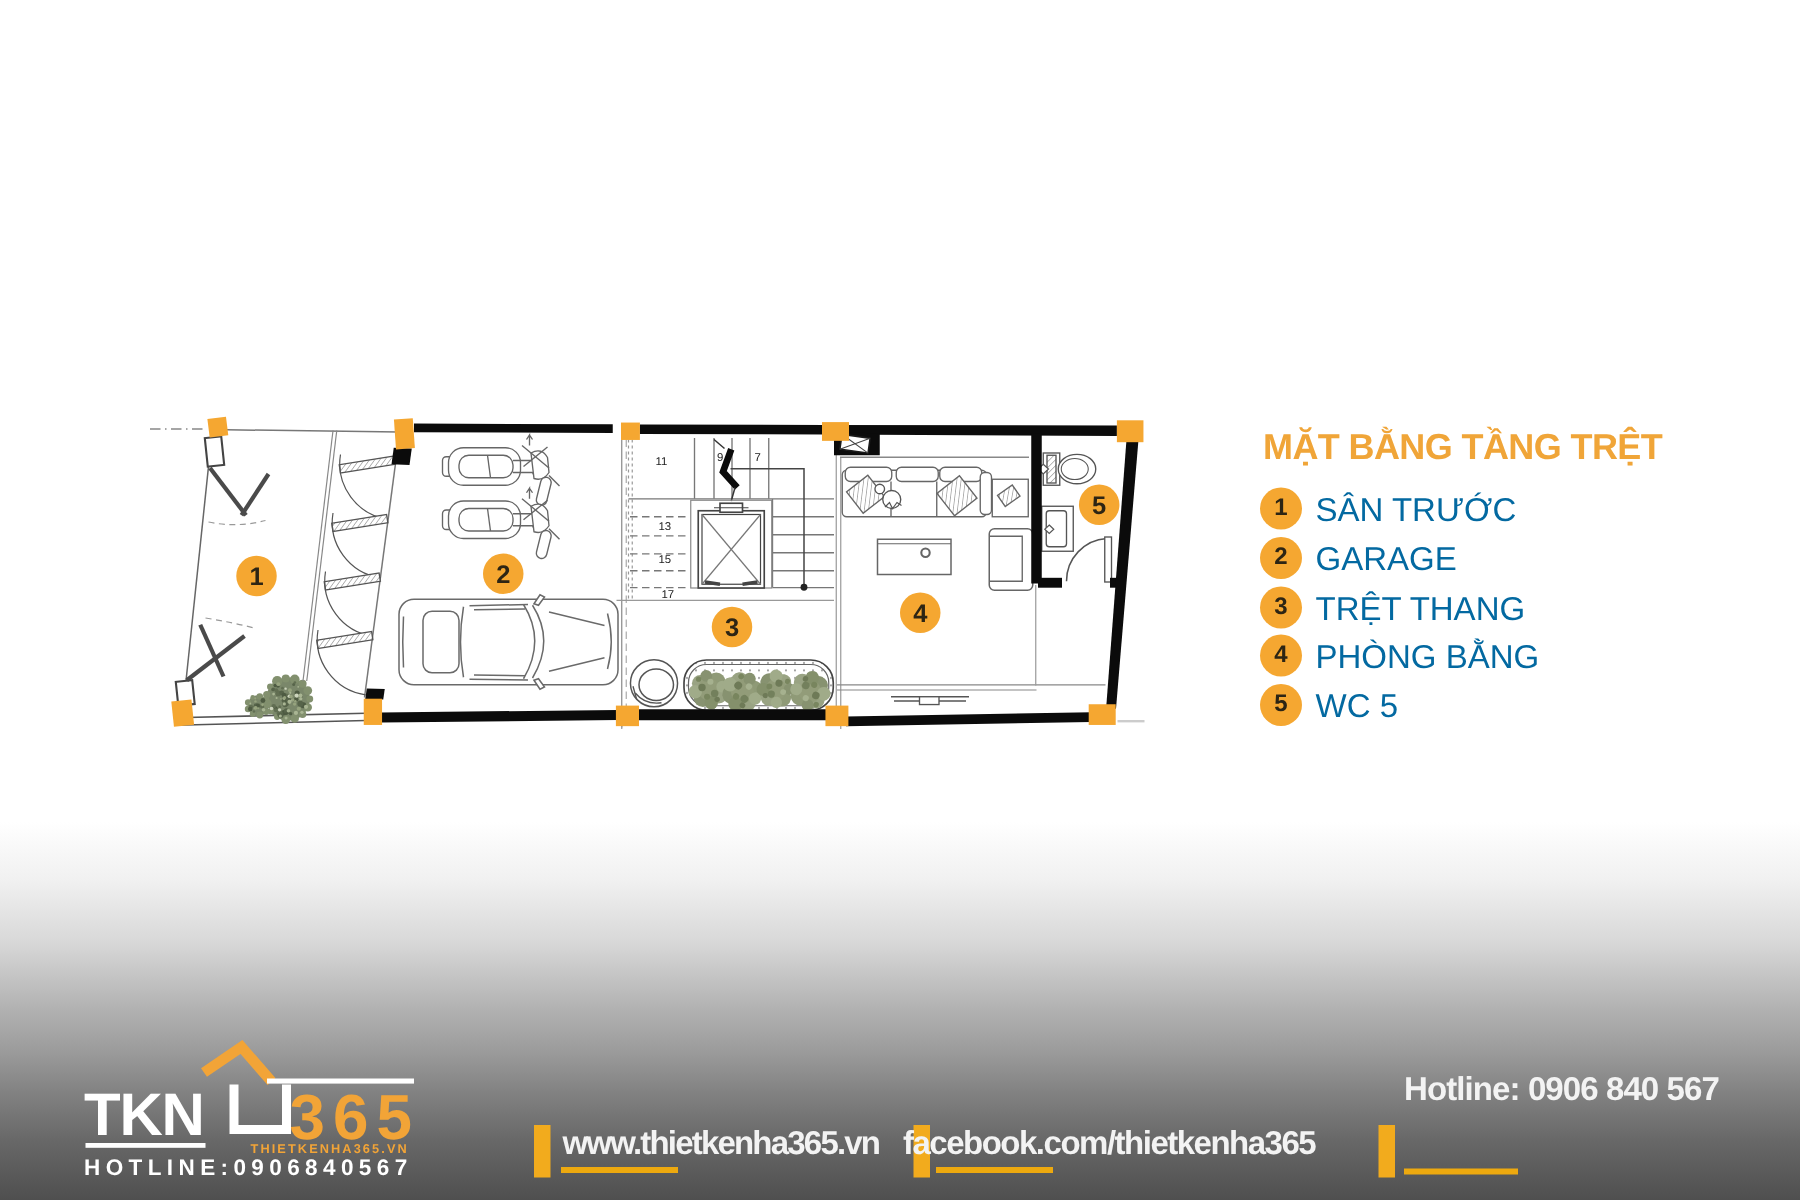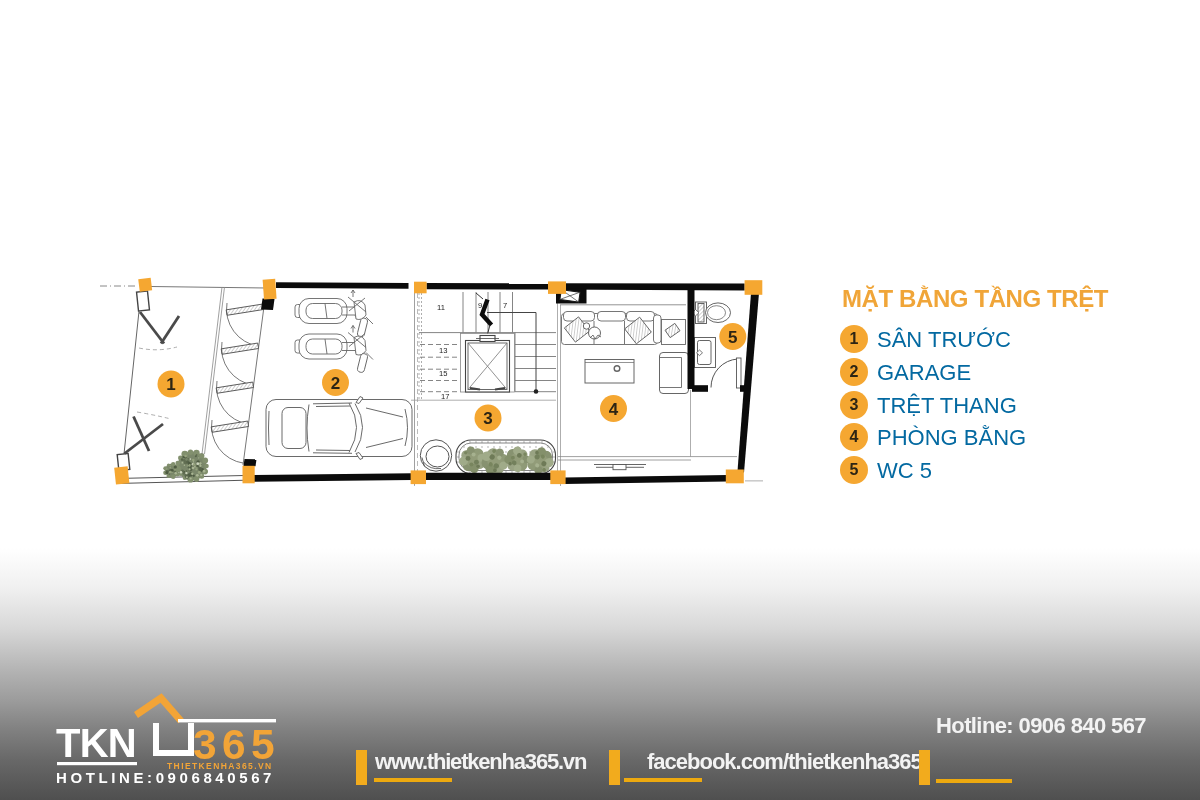--- a/index.html
+++ b/index.html
@@ -41,21 +41,21 @@
 <div class="leg-item" style="top:456px">
     <div class="leg-circle">5</div>
     <div class="leg-label">WC 5</div>
   </div>
 
 <div class="fbar" style="left:356px;top:750px"></div>
 <div class="ftext" style="left:375px;top:749px;letter-spacing:-1.2px">www.thietkenha365.vn</div>
 <div class="funder" style="left:374px;top:778px;width:78px"></div>
 
 <div class="fbar" style="left:609px;top:750px"></div>
-<div class="ftext" style="left:647px;top:749px;letter-spacing:-1px">facebook.com/thietkenha365</div>
+<div class="ftext" style="left:602px;top:749px;letter-spacing:-1px">facebook.com/thietkenha365</div>
 <div class="funder" style="left:624px;top:778px;width:78px"></div>
 
 <div class="fbar" style="left:919px;top:750px"></div>
 <div class="ftext" style="left:936px;top:713px;letter-spacing:-0.6px">Hotline: 0906 840 567</div>
 <div class="funder" style="left:936px;top:779px;width:76px"></div>
 
 <svg class="abs" style="left:40px;top:685px" width="260" height="110" viewBox="0 0 260 110">
 
 <text x="16" y="71.5" font-family="Liberation Sans,sans-serif" font-size="40" font-weight="bold" fill="#ffffff" letter-spacing="-0.8">TKN</text>
 

